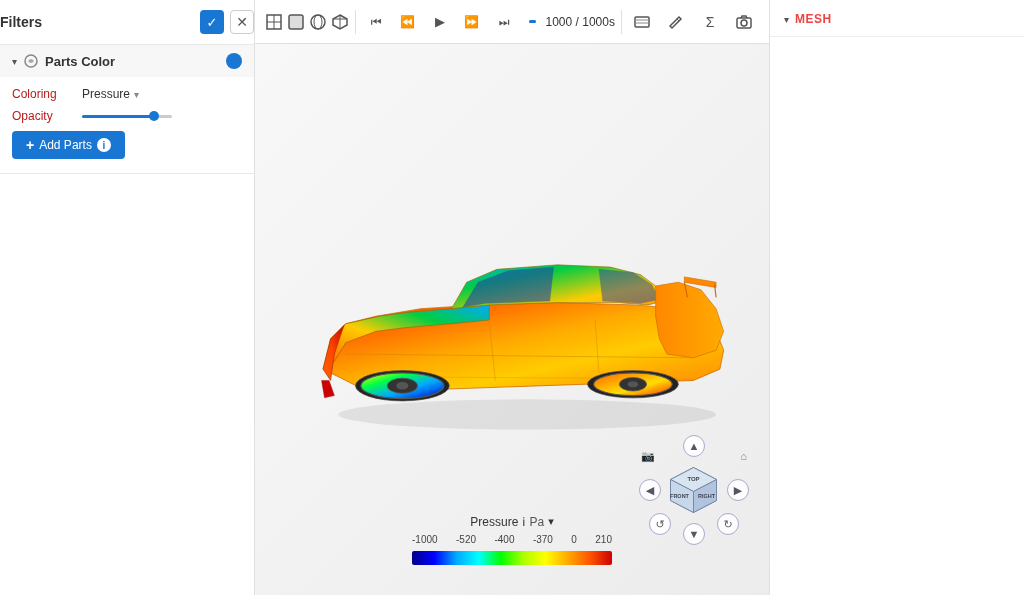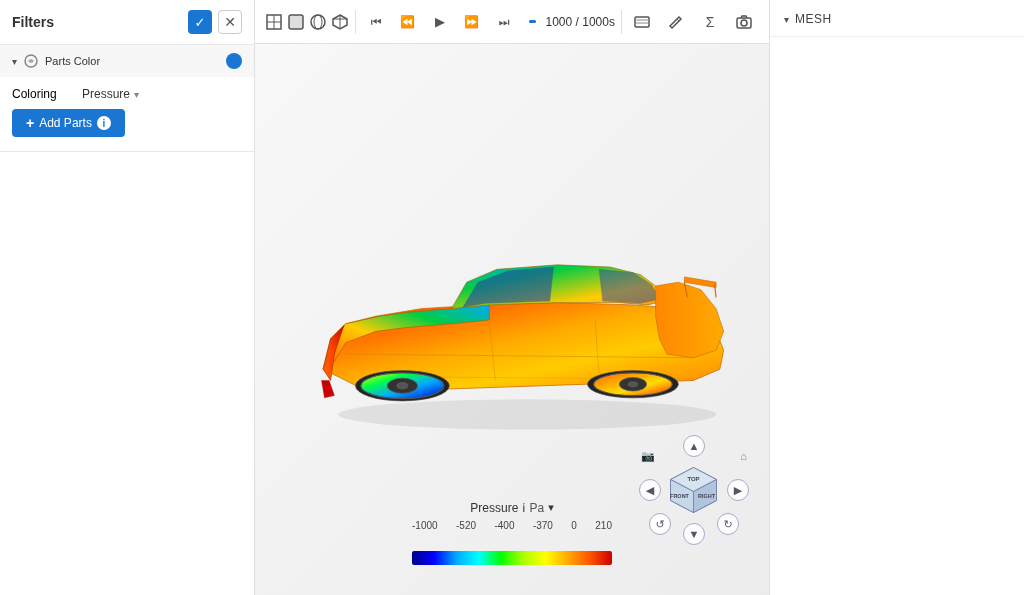--- a/index.html
+++ b/index.html
@@ -17,21 +17,21 @@
       top: 0;
       bottom: 0;
       display: flex;
       flex-direction: column;
     }
 
     .filters-header {
       display: flex;
       align-items: center;
       justify-content: space-between;
-      padding: 10px 12px;
+      padding: 10px 0;
       border-bottom: 1px solid #e8e8e8;
     }
 
     .filters-title {
       font-size: 14px;
       font-weight: 600;
       color: #333;
     }
 
     .filters-header-actions {
@@ -90,22 +90,22 @@
 
     .chevron-icon { font-size: 10px; color: #555; }
 
     .parts-color-icon {
       width: 16px;
       height: 16px;
       display: inline-block;
     }
 
     .parts-color-label {
-      font-size: 11px;
-      font-weight: 400;
+      font-size: 13px;
+      font-weight: 700;
       color: #333;
     }
 
     .toggle-blue {
       width: 16px;
       height: 16px;
       background: #1976d2;
       border-radius: 50%;
       border: none;
       cursor: pointer;
@@ -117,21 +117,21 @@
     }
 
     .prop-row {
       display: flex;
       align-items: center;
       margin-bottom: 8px;
     }
 
     .prop-label {
       font-size: 12px;
-      color: #000000;
+      color: #b91c1c;
       width: 70px;
       flex-shrink: 0;
     }
 
     .prop-value {
       font-size: 12px;
       color: #333;
       display: flex;
       align-items: center;
       gap: 4px;
@@ -304,21 +304,21 @@
       flex-direction: column;
       align-items: center;
     }
 
     .color-bar-ticks {
       display: flex;
       justify-content: space-between;
       width: 200px;
       font-size: 10px;
       color: #444;
-      margin-bottom: 20px;
+      margin-bottom: 6px;
     }
 
     .color-bar {
       width: 200px;
       height: 14px;
       border-radius: 2px;
       background: linear-gradient(to right, #00008b, #0000ff, #00aaff, #00ffff, #00ff00, #aaff00, #ffff00, #ffaa00, #ff5500, #cc0000);
     }
 
     
@@ -335,21 +335,21 @@
 
     .mesh-header {
       display: flex;
       align-items: center;
       gap: 6px;
       padding: 12px 14px 10px 14px;
       border-bottom: 1px solid #eee;
     }
 
     .mesh-chevron { font-size: 10px; color: #555; }
-    .mesh-title { font-size: 12px; font-weight: 400; color: #404040; letter-spacing: 0.5px; }
+    .mesh-title { font-size: 12px; font-weight: 700; color: #ef4444; letter-spacing: 0.5px; }
 
     .mesh-item {
       display: flex;
       align-items: center;
       gap: 8px;
       padding: 8px 14px;
       cursor: pointer;
       font-size: 13px;
       color: #333;
     }
@@ -386,20 +386,26 @@
 
     <div class="parts-color-body">
       <div class="prop-row">
         <span class="prop-label">Coloring</span>
         <div class="prop-value">
           <span>Pressure</span>
           <span class="dropdown-arrow">▾</span>
         </div>
       </div>
 
+      <div class="prop-row">
+        <span class="prop-label">Opacity</span>
+        <div class="opacity-slider-container">
+          <div class="opacity-slider"></div>
+        </div>
+      </div>
 
       <button class="add-filter-btn">
         <span class="plus-icon">+</span>
         <span>Add Parts</span>
         <span style="background:#fff;color:#1976d2;border-radius:50%;width:14px;height:14px;display:inline-flex;align-items:center;justify-content:center;font-size:10px;font-weight:bold;">i</span>
       </button>
     </div>
   </div>
 </div>
 

